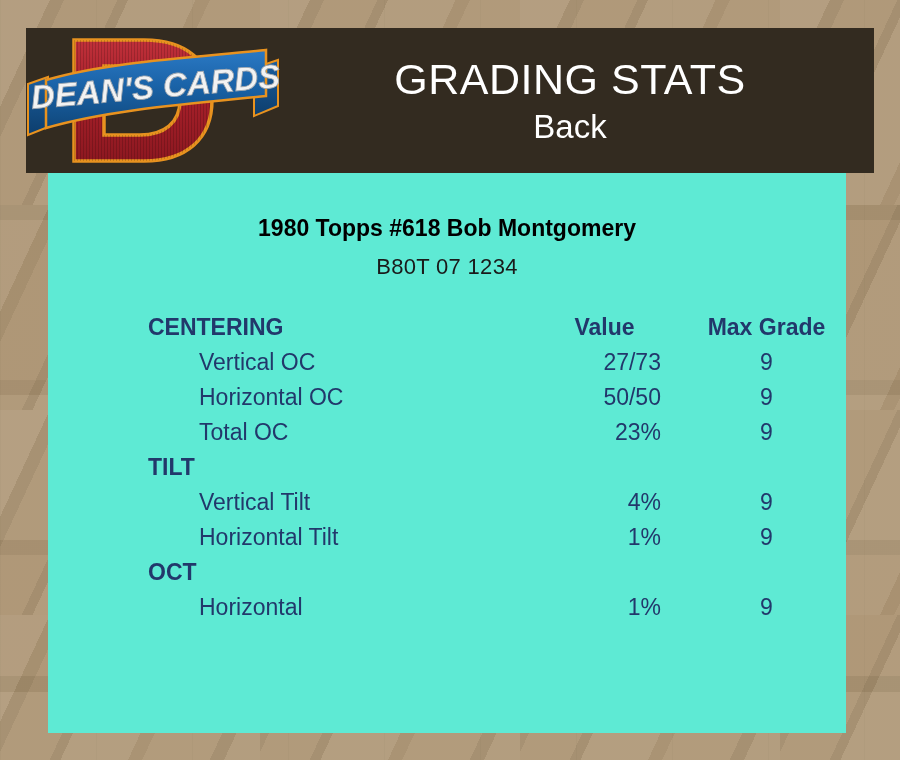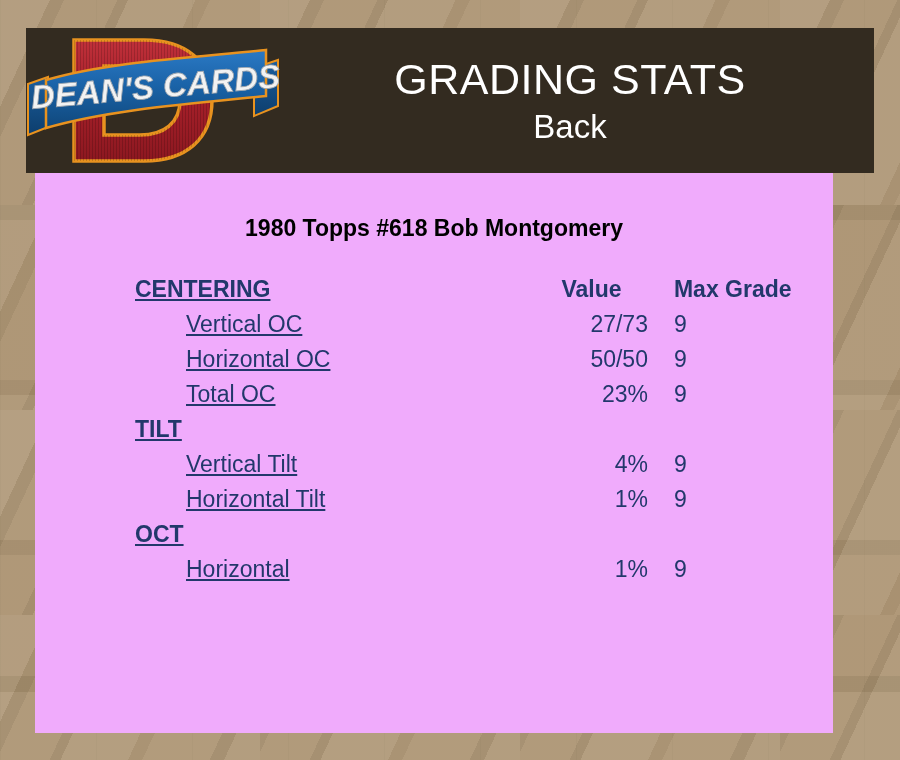--- a/index.html
+++ b/index.html
@@ -65,25 +65,25 @@
     letter-spacing: 0.5px;
     margin-bottom: 9px;
   }
   .title-sub {
     font-size: 33px;
   }
 
   
   .panel {
     position: absolute;
-    left: 35px;
+    left: 48px;
     top: 173px;
     width: 798px;
     height: 560px;
-    background: #f0abfc;
+    background: #5eead4;
   }
 
   .card-title {
     text-align: center;
     font-size: 23px;
     font-weight: bold;
     color: #000000;
     margin-top: 42px;
   }
   .card-id {
@@ -101,23 +101,23 @@
     border-collapse: collapse;
     color: #22386b;
   }
   .stats td {
     padding: 0;
     height: 35px;
     vertical-align: middle;
     font-size: 23px;
     line-height: 35px;
   }
-  .col-label { width: 420px; padding-left: 100px !important; text-decoration: underline; }
+  .col-label { width: 420px; padding-left: 100px !important; }
   .col-value { width: 175px; text-align: right; padding-right: 26px !important; }
-  .col-grade { width: 200px; }
+  .col-grade { width: 200px; text-align: center; }
 
   .hdr-row td { font-weight: bold; }
   .hdr-row .col-label { padding-left: 100px !important; }
   .hdr-row .col-value { text-align: center; padding-right: 0 !important; }
 
   .section-row td {
     font-weight: bold;
   }
   .section-row .col-label { padding-left: 100px !important; }
 
@@ -172,20 +172,21 @@
     </div>
 
     <div class="title-block">
       <div class="title-main">GRADING STATS</div>
       <div class="title-sub">Back</div>
     </div>
   </div>
 
   <div class="panel">
     <div class="card-title">1980 Topps #618 Bob Montgomery</div>
+    <div class="card-id">B80T 07 1234</div>
 
     <table class="stats">
       <tbody>
           <tr class="hdr-row">
             <td class="col-label">CENTERING</td>
             <td class="col-value">Value</td>
             <td class="col-grade">Max Grade</td>
           </tr>
           <tr class="data-row">
             <td class="col-label">Vertical OC</td>

